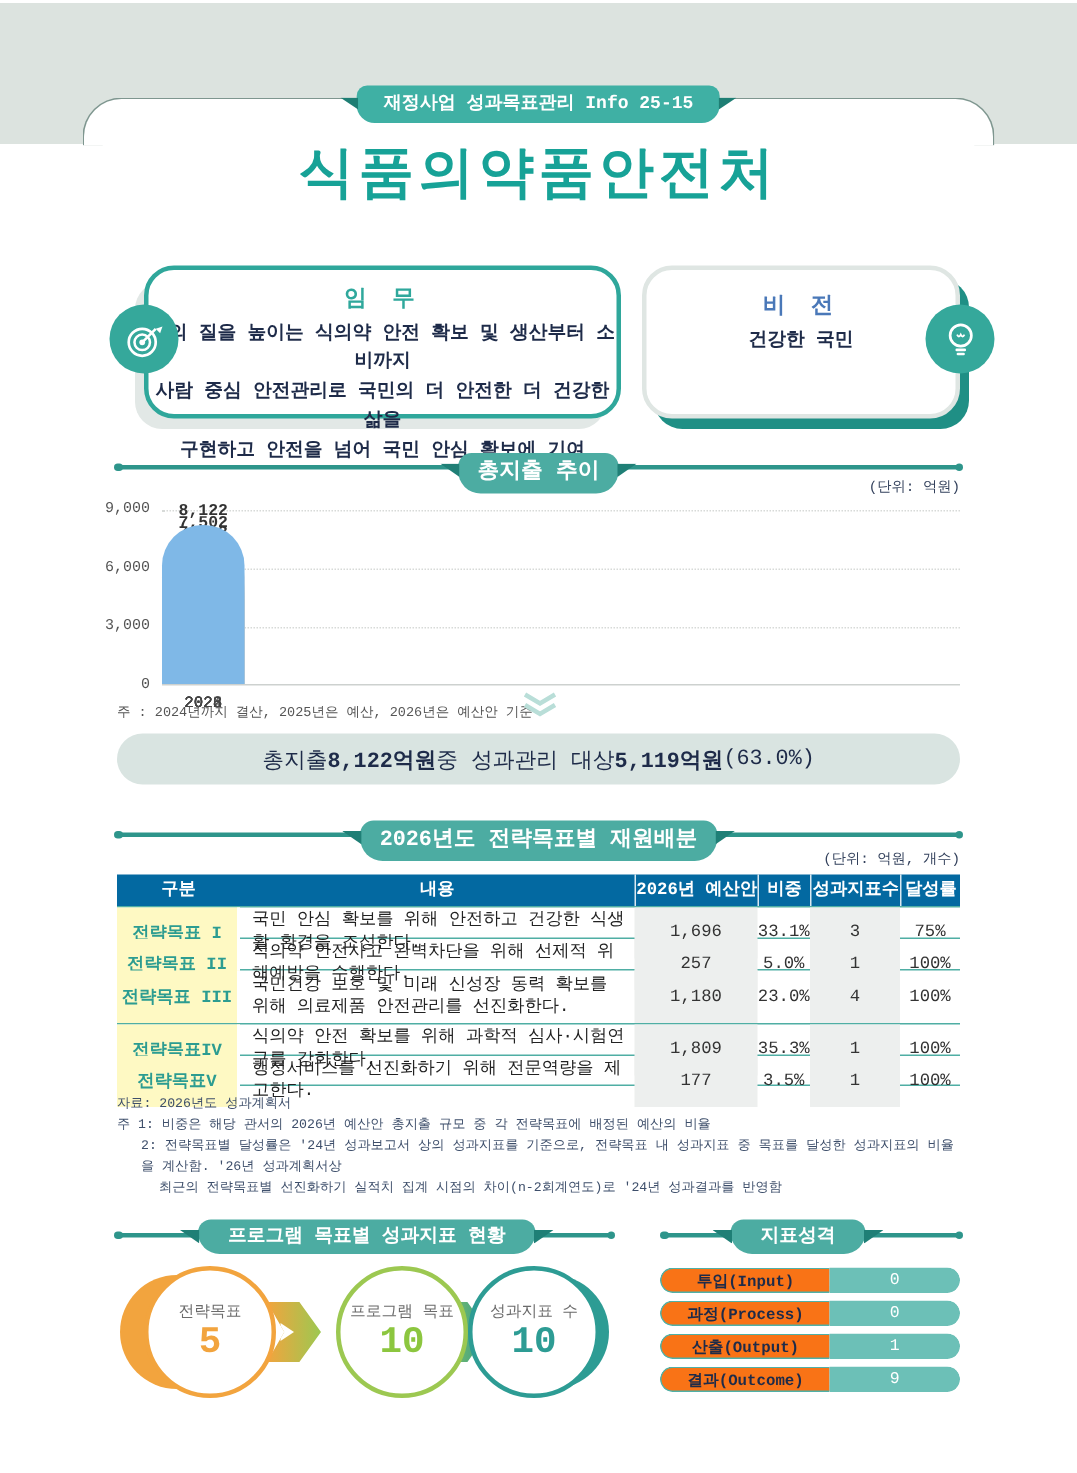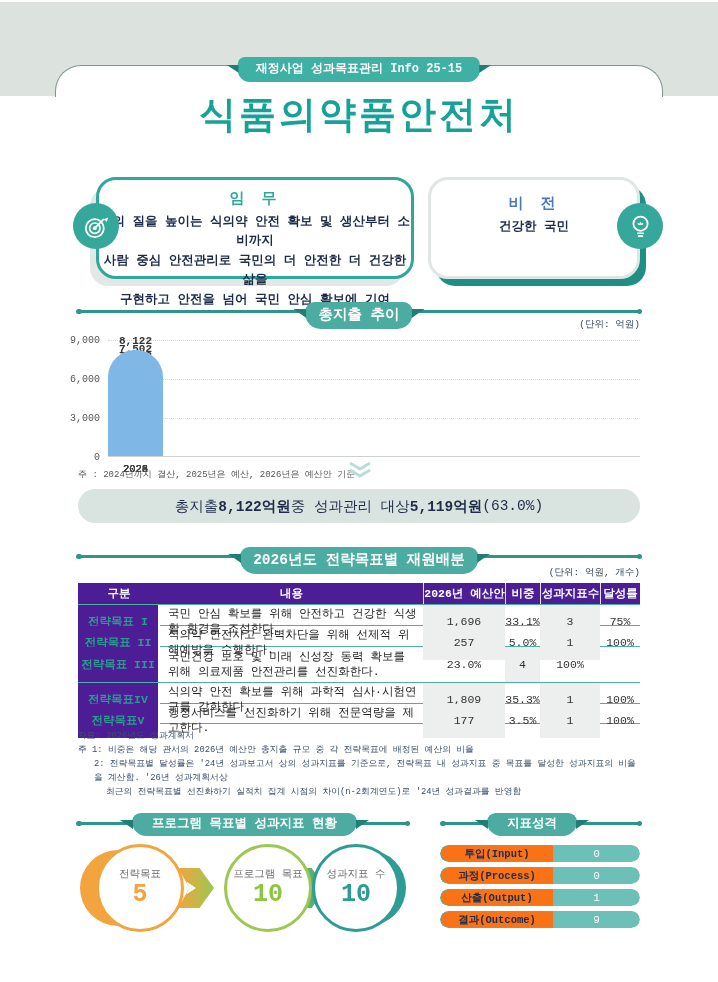--- a/index.html
+++ b/index.html
@@ -74,27 +74,27 @@
   .chart-note { position:absolute; top:466px; left:78px; font-size:9px; color:#555; }
   .chevron-wrap { position:absolute; top:459px; left:347px; }
   .summary-pill { position:absolute; top:487px; left:78px; width:562px; height:34px;
     background:#d9e4e1; border-radius:17px; display:flex; align-items:center; justify-content:center;
     font-size:14.5px; color:#1e2b49; }
   .summary-pill .b { font-weight:800; }
 
   
   .alloc-table { position:absolute; top:581px; left:78px; width:562px; font-size:11.5px; }
   .t-row { display:grid; grid-template-columns:82px 263px 82px 35px 60px 40px; align-items:center; }
-  .t-head { background:#4c1d95; color:#fff; height:21px; font-weight:600; font-size:11.5px; }
+  .t-head { background:#0369a1; color:#fff; height:21px; font-weight:600; font-size:11.5px; }
   .t-head > div { text-align:center; line-height:21px; height:21px; }
   .t-head > div:nth-child(n+3) { border-left:1px solid rgba(255,255,255,.85); }
   .t-body { border-top:1px solid #4faea4; }
   .t-body:last-of-type { border-bottom:1px solid #4faea4; }
   .cell-cat { align-self:stretch; display:flex; align-items:center; justify-content:center;
-    background:#4c1d95; color:#2c9c91; font-weight:600; border-right:2px solid #fff; }
+    background:#fef9c3; color:#2c9c91; font-weight:600; border-right:2px solid #fff; }
   .cell-desc { padding:2px 4px 2px 8px; color:#222; line-height:1.3; }
   .cell-num { text-align:center; color:#333; align-self:stretch; display:flex; align-items:center; justify-content:center; }
   .shade { background:#edefee; }
   .h21{height:21px;} .h36{height:36px;}
 
   .footnotes { position:absolute; top:727px; left:78px; width:562px;
     font-size:8.8px; color:#3e4f6b; line-height:14px; }
   .fn-indent1 { padding-left:16px; }
   .fn-indent2 { padding-left:28px; }
 
@@ -253,20 +253,21 @@
       <div class="cell-cat">전략목표 II</div>
       <div class="cell-desc">식의약 안전사고 완벽차단을 위해 선제적 위해예방을 수행한다.</div>
       <div class="cell-num shade">257</div>
       <div class="cell-num">5.0%</div>
       <div class="cell-num shade">1</div>
       <div class="cell-num">100%</div>
     </div>
     <div class="t-row t-body h36">
       <div class="cell-cat">전략목표 III</div>
       <div class="cell-desc">국민건강 보호 및 미래 신성장 동력 확보를 위해 의료제품 안전관리를 선진화한다.</div>
+      <div class="cell-num shade">1,180</div>
       <div class="cell-num">23.0%</div>
       <div class="cell-num shade">4</div>
       <div class="cell-num">100%</div>
     </div>
     <div class="t-row t-body h21">
       <div class="cell-cat">전략목표IV</div>
       <div class="cell-desc">식의약 안전 확보를 위해 과학적 심사·시험연구를 강화한다.</div>
       <div class="cell-num shade">1,809</div>
       <div class="cell-num">35.3%</div>
       <div class="cell-num shade">1</div>

